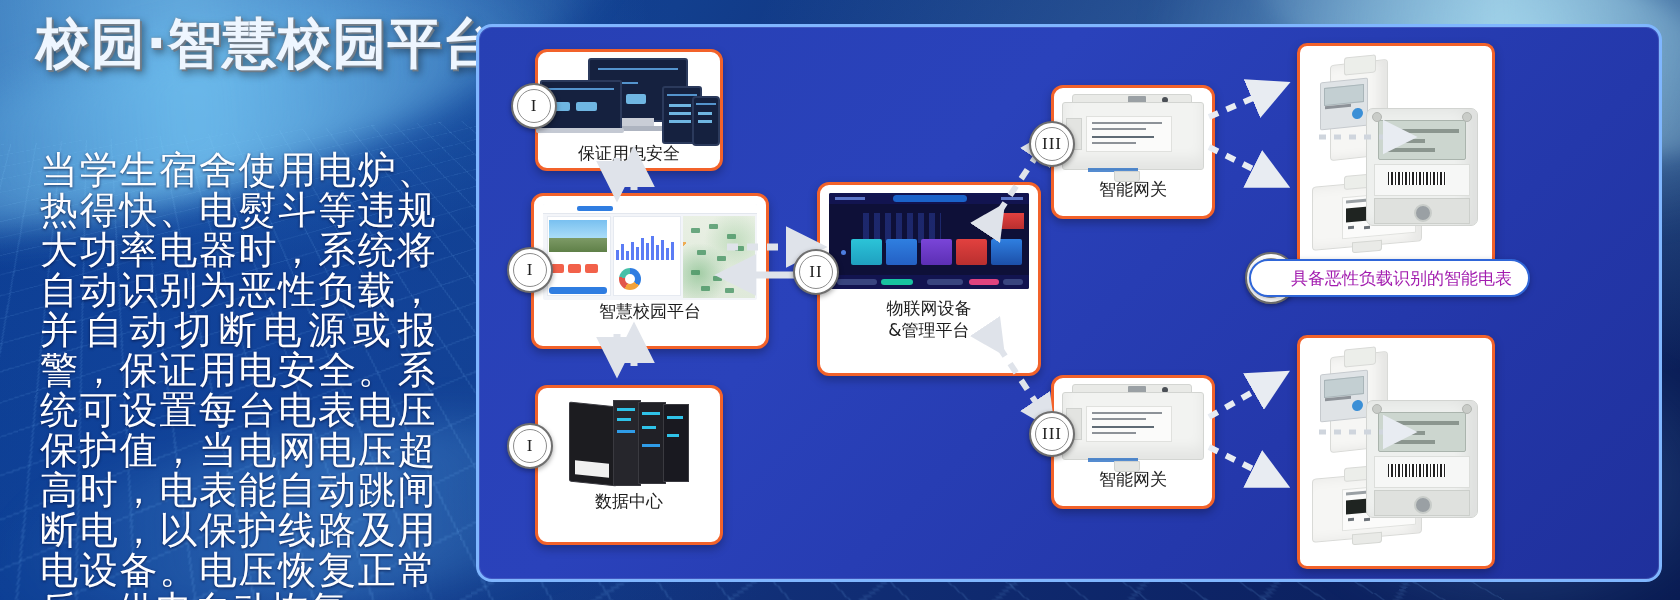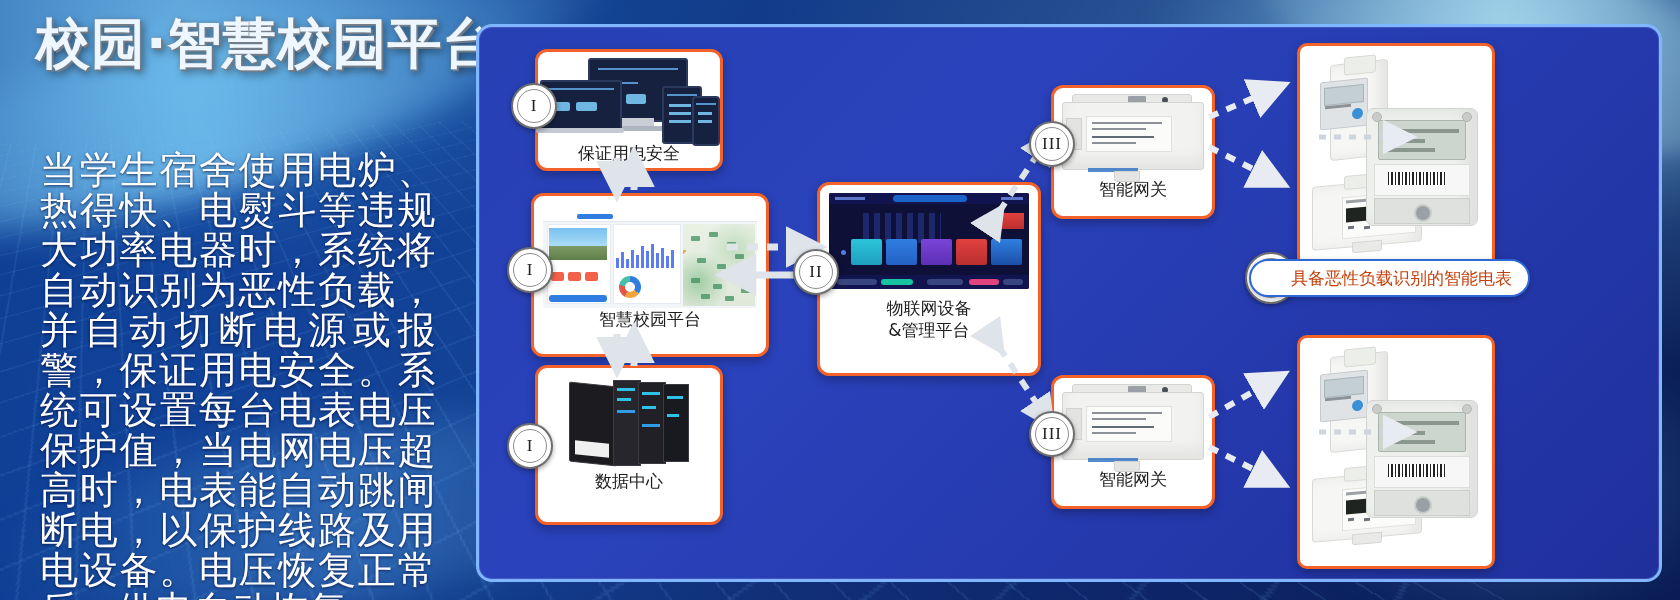--- a/index.html
+++ b/index.html
@@ -171,21 +171,21 @@
     background:repeating-linear-gradient(90deg,#222 0 1.5px,#fff 1.5px 3.5px);}
   .meter-big .bot{position:absolute;left:12px;top:96px;width:94px;height:24px;background:#dfe1de;border:1px solid #cccfcb;}
   .meter-big .knob{position:absolute;left:52px;top:102px;width:14px;height:14px;border-radius:50%;background:#9aa0a4;border:2px solid #c8ccc9;}
   .meter-big .screw{position:absolute;width:8px;height:8px;border-radius:50%;background:#c9ccc8;border:1px solid #b3b6b2;}
 
   
   .conn{position:absolute;z-index:3;pointer-events:none;}
 
   .iv-label{position:absolute;background:#fff;border:2px solid #2f66d8;border-radius:20px;height:34px;
     display:flex;align-items:center;padding:0 16px 0 40px;z-index:7;box-shadow:0 2px 6px rgba(0,0,0,.25);}
-  .iv-label span{font-size:17px;color:#c2410c;font-family:"DejaVu Sans","Liberation Sans",sans-serif;white-space:nowrap;}
+  .iv-label span{font-size:17px;color:#a21caf;font-family:"DejaVu Sans","Liberation Sans",sans-serif;white-space:nowrap;}
 </style>
 </head>
 <body>
 
 <div id="root">
 
   <div class="bg"></div>
   <div class="bg-grid"></div>
   <div class="bg-streak s1"></div>
   <div class="bg-streak s2"></div>
@@ -280,21 +280,21 @@
               <i style="left:18%;top:22px;width:56%;height:3px"></i>
             </div>
           </div>
       </div>
       <div class="cap">保证用电安全</div>
     </div>
     <div class="badge" style="left:32px;top:56px;">
       <span>I</span>
     </div>
 
-    <div class="card" style="left:52px;top:166px;width:232px;height:142px;padding-top:16px;">
+    <div class="card" style="left:52px;top:166px;width:232px;height:142px;padding-top:8px;">
       <div class="campus">
         <div class="topbar">
             <b></b>
           </div>
         <div class="leftcol"></div>
         <div class="photo"></div>
         <div class="chip" style="left:8px;background:#f2614a"></div>
         <div class="chip" style="left:25px;background:#f2614a"></div>
         <div class="chip" style="left:42px;background:#f2614a"></div>
         <div class="midcol"></div>
@@ -328,21 +328,21 @@
             <i style="left:58px;top:64px"></i>
         </div>
         <div class="blue"></div>
       </div>
       <div class="cap">智慧校园平台</div>
     </div>
     <div class="badge" style="left:28px;top:220px;">
       <span>I</span>
     </div>
 
-    <div class="card" style="left:56px;top:338px;width:182px;height:142px;padding-top:12px;">
+    <div class="card" style="left:56px;top:358px;width:182px;height:142px;padding-top:12px;">
       <div style="position:relative;width:120px;height:84px;">
         <div style="position:absolute;left:0;top:4px;width:46px;height:78px;background:#1c1c20;border:1px solid #3a3a40;border-radius:2px;transform:skewY(6deg);"></div>
         <div style="position:absolute;left:44px;top:0;width:26px;height:84px;background:#26262c;border:1px solid #3a3a40;"></div>
         <div style="position:absolute;left:69px;top:2px;width:26px;height:80px;background:#202026;border:1px solid #3a3a40;"></div>
         <div style="position:absolute;left:94px;top:4px;width:24px;height:76px;background:#191920;border:1px solid #3a3a40;"></div>
         <div style="position:absolute;left:48px;top:8px;width:18px;height:3px;background:#2fc2e8;"></div>
         <div style="position:absolute;left:48px;top:18px;width:14px;height:3px;background:#2fc2e8;"></div>
         <div style="position:absolute;left:48px;top:30px;width:18px;height:3px;background:#2f9ce8;"></div>
         <div style="position:absolute;left:73px;top:12px;width:18px;height:3px;background:#2fc2e8;"></div>
         <div style="position:absolute;left:73px;top:26px;width:14px;height:3px;background:#2fc2e8;"></div>

